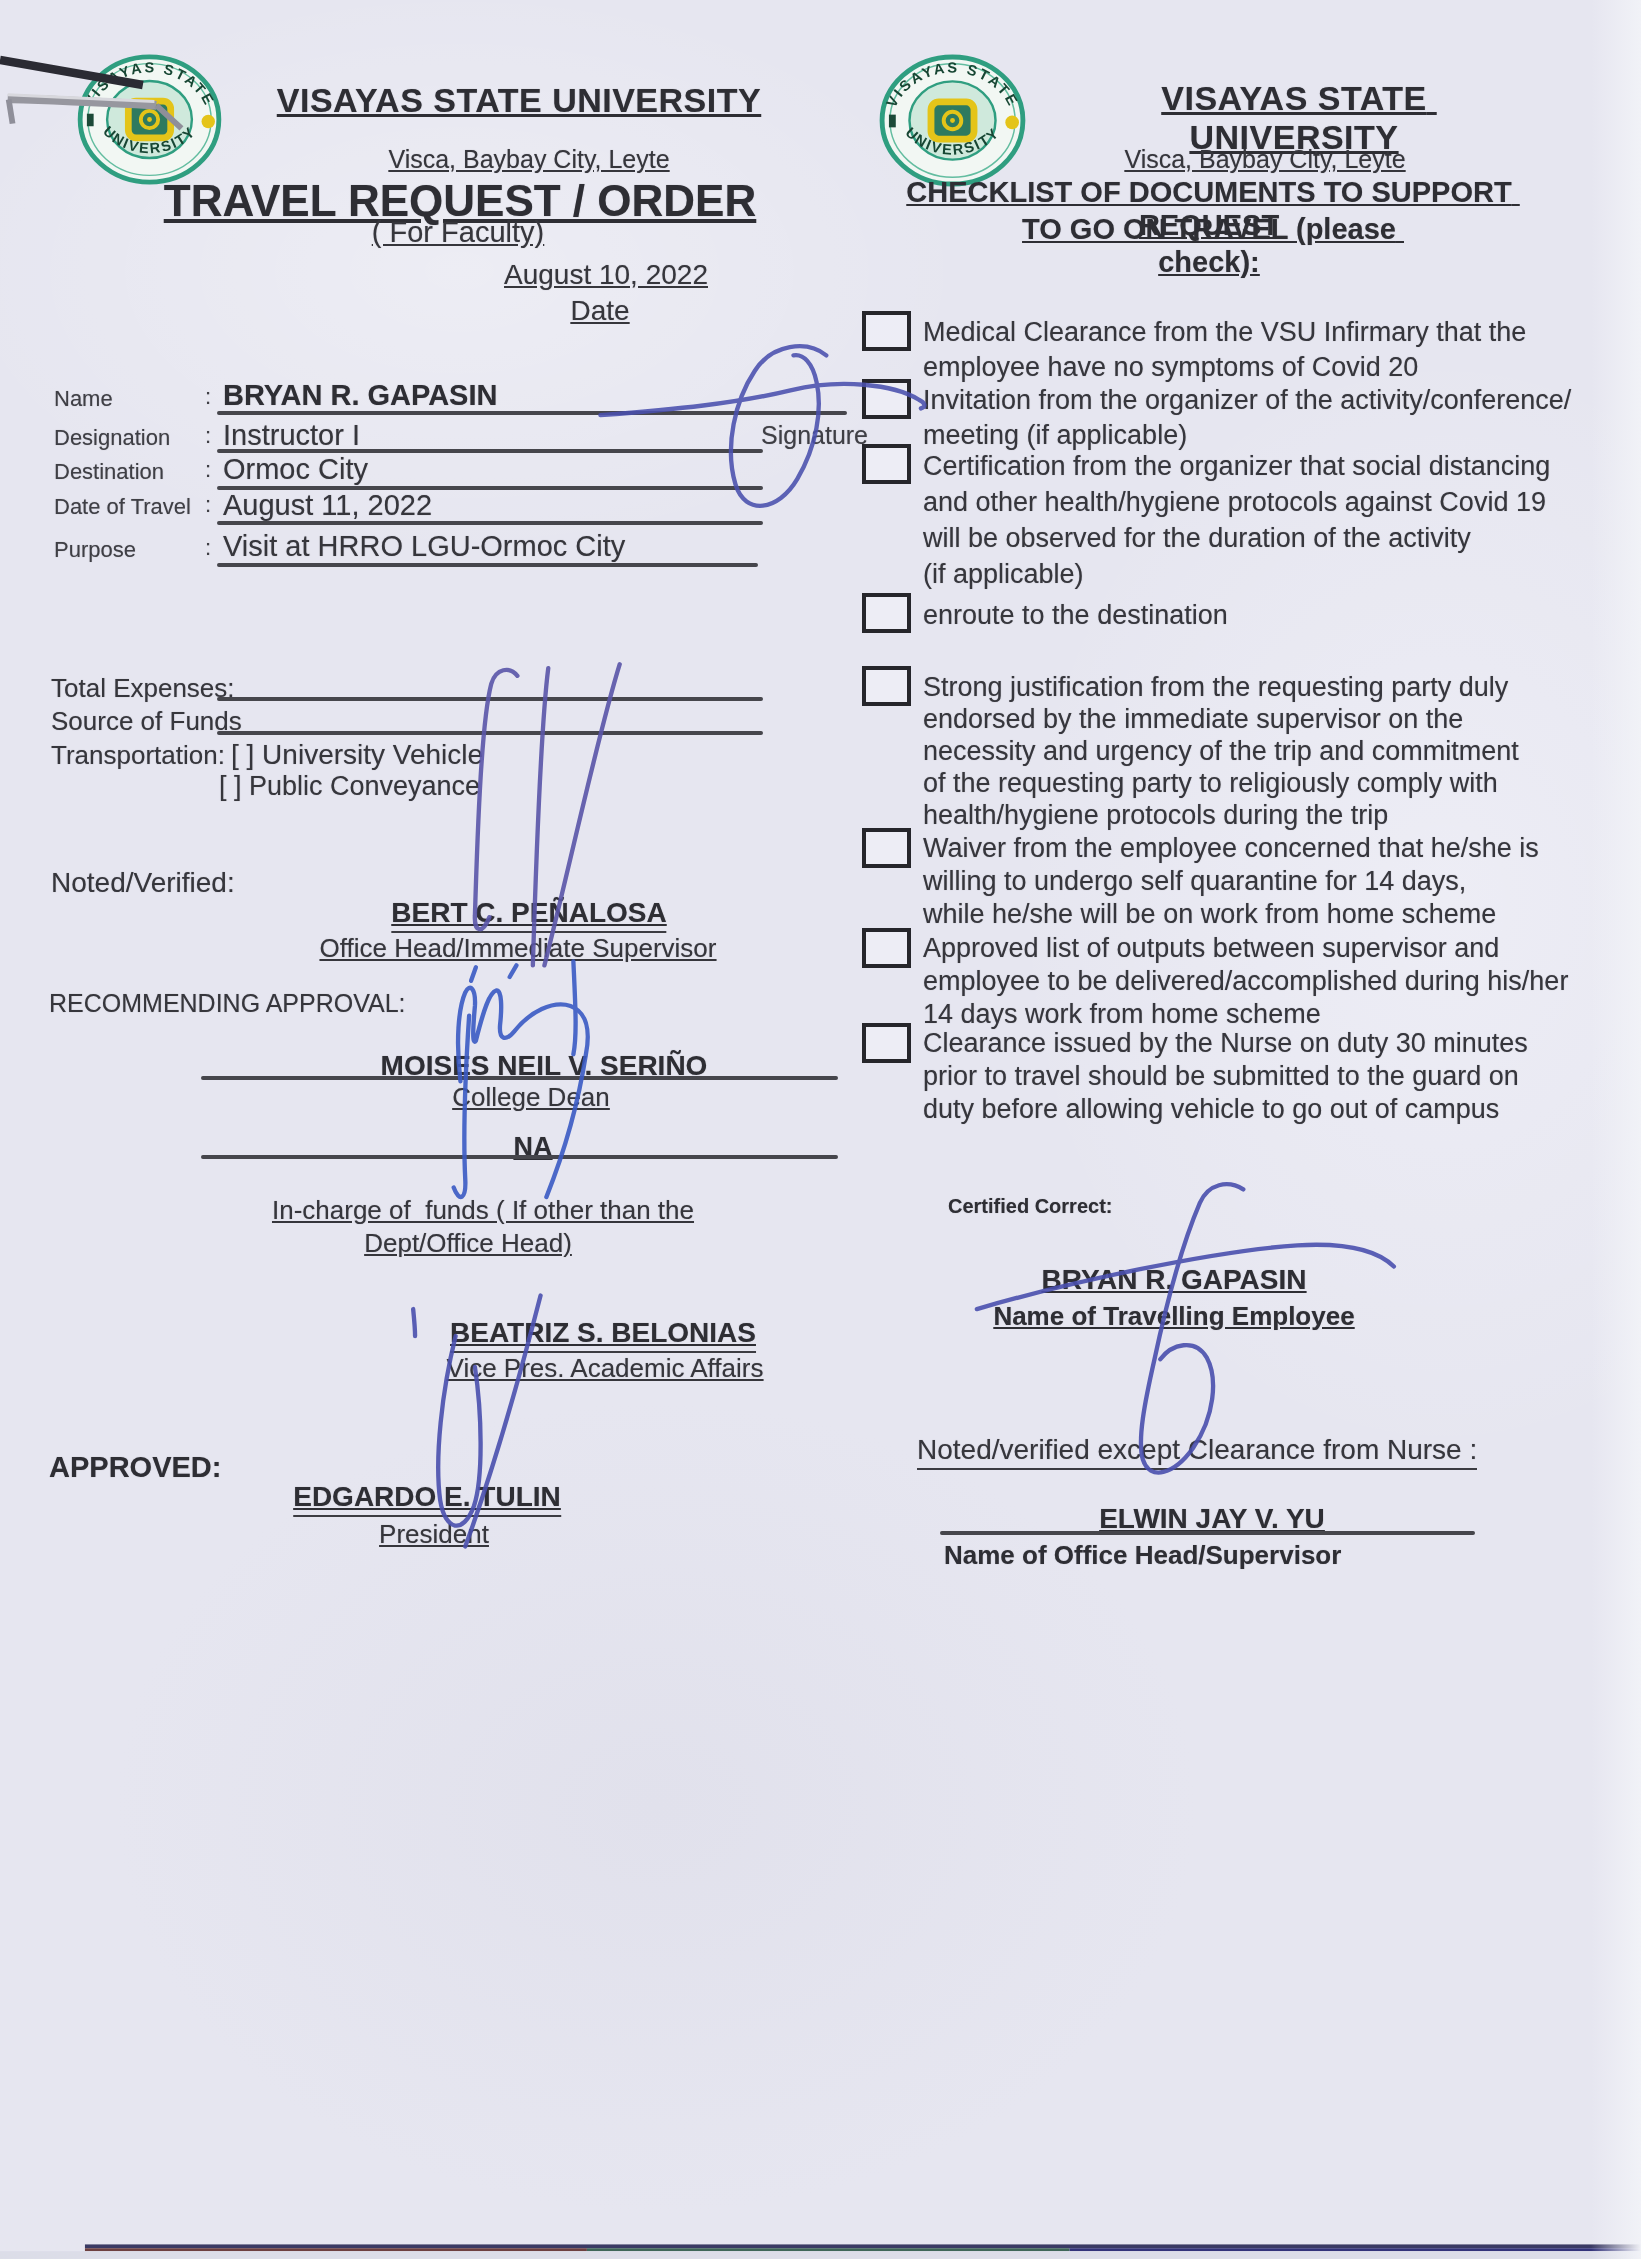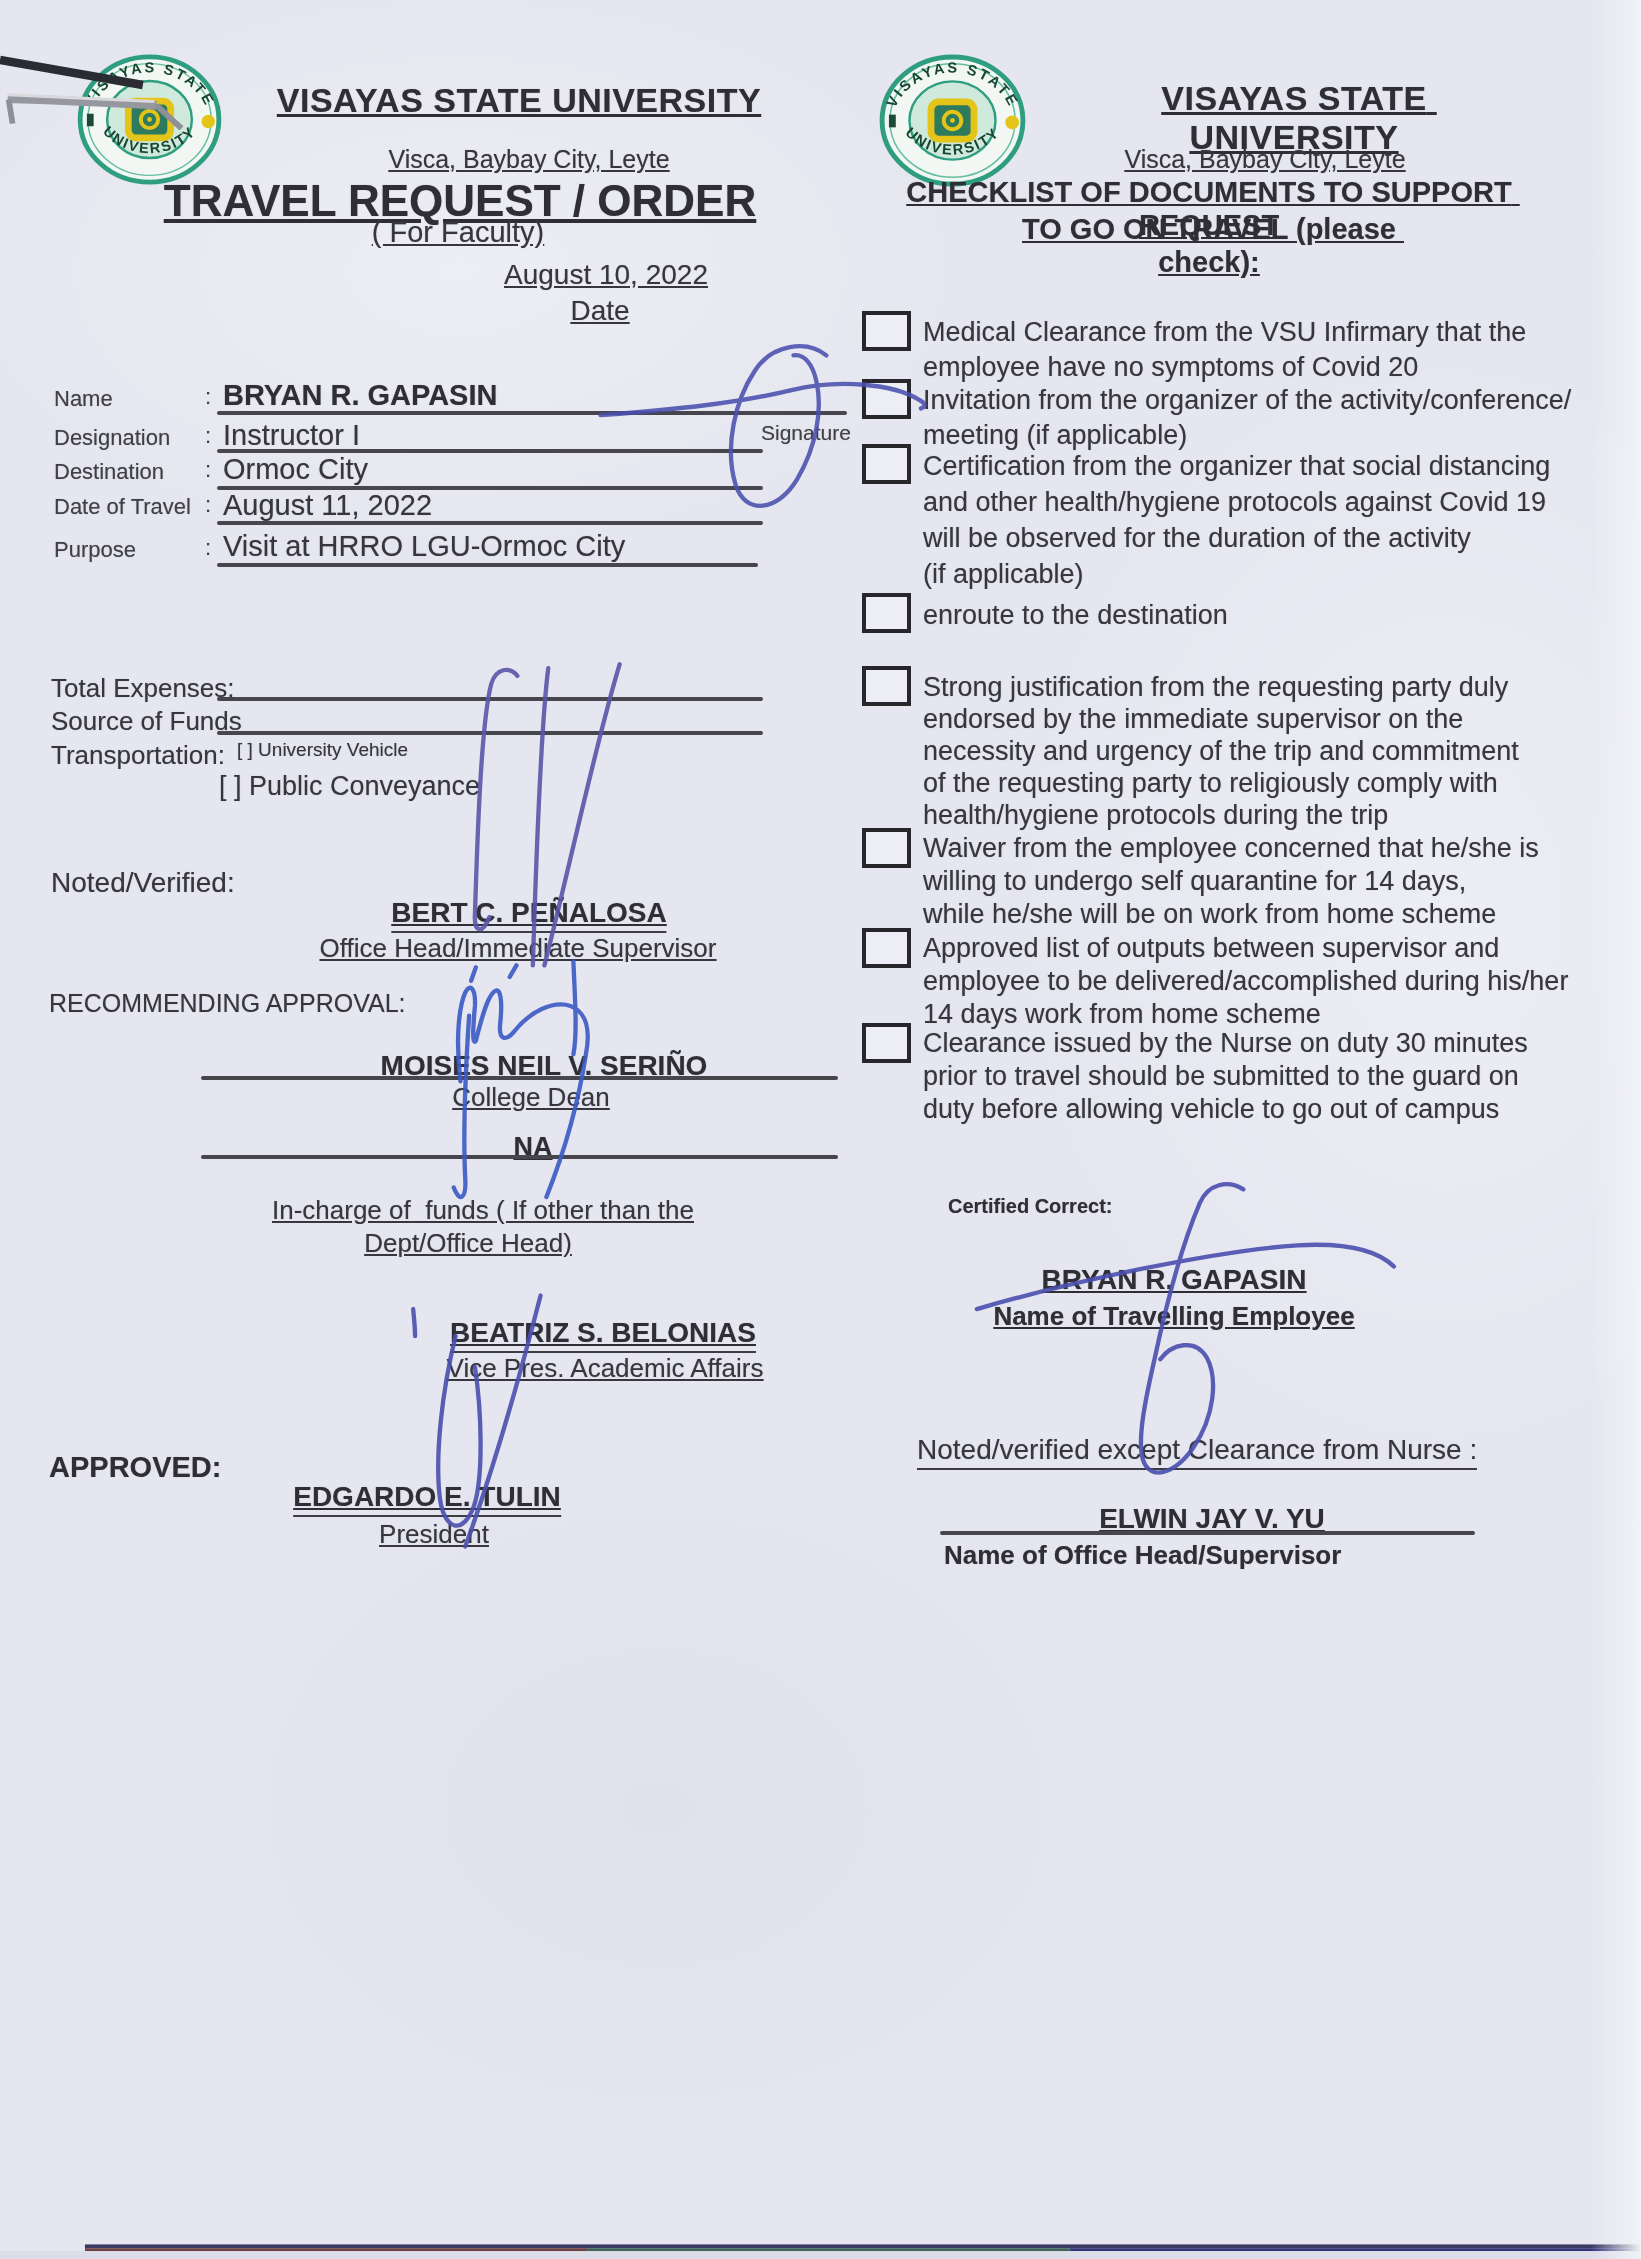--- a/index.html
+++ b/index.html
@@ -77,28 +77,28 @@
   <div class="abs lbl scan" style="left:54px;top:494px">Date of Travel</div>
   <div class="abs lbl scan" style="left:205px;top:492px">:</div>
   <div class="abs val scan" style="left:223px;top:489px">August 11, 2022</div>
   <div class="rule" style="left:217px;top:521px;width:546px"></div>
 
   <div class="abs lbl scan" style="left:54px;top:537px">Purpose</div>
   <div class="abs lbl scan" style="left:205px;top:535px">:</div>
   <div class="abs val scan" style="left:223px;top:530px">Visit at HRRO LGU-Ormoc City</div>
   <div class="rule" style="left:217px;top:563px;width:541px"></div>
 
-  <div class="abs scan" style="left:761px;top:421px;font-size:21px;color:#3f3f45">Signature</div>
+  <div class="abs scan" style="left:761px;top:421px;font-size:25px;color:#3f3f45">Signature</div>
 
   <div class="abs scan" style="left:51px;top:673px;font-size:26px">Total Expenses:</div>
   <div class="rule" style="left:217px;top:697px;width:546px"></div>
   <div class="abs scan" style="left:51px;top:706px;font-size:26px">Source of Funds</div>
   <div class="rule" style="left:217px;top:731px;width:546px"></div>
   <div class="abs scan" style="left:51px;top:740px;font-size:26px">Transportation:</div>
-  <div class="abs scan" style="left:237px;top:739px;font-size:19px">[ ] University Vehicle</div>
+  <div class="abs scan" style="left:231px;top:739px;font-size:28px">[ ] University Vehicle</div>
   <div class="abs scan" style="left:219px;top:771px;font-size:27px">[ ] Public Conveyance</div>
 
   <div class="abs scan" style="left:51px;top:867px;font-size:28px">Noted/Verified:</div>
   <div class="abs ctr b scan ul" style="left:529px;top:897px;font-size:28px">BERT C. PEÑALOSA</div>
   <div class="abs ctr scan" style="left:518px;top:933px;font-size:26px">Office Head/Immediate Supervisor</div>
 
   <div class="abs scan" style="left:49px;top:989px;font-size:25px">RECOMMENDING APPROVAL:</div>
   <div class="abs ctr b scan" style="left:544px;top:1050px;font-size:28px">MOISES NEIL V. SERIÑO</div>
   <div class="rule" style="left:201px;top:1076px;width:637px"></div>
   <div class="abs ctr scan" style="left:531px;top:1082px;font-size:26px">College Dean</div>

